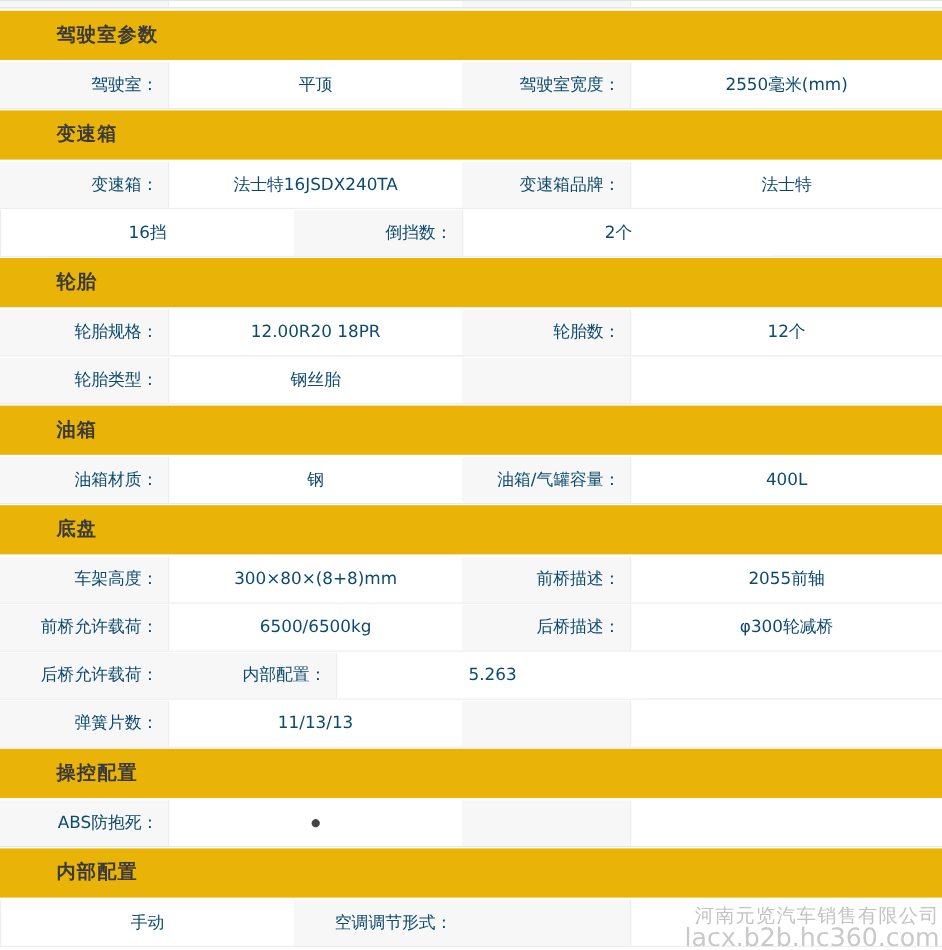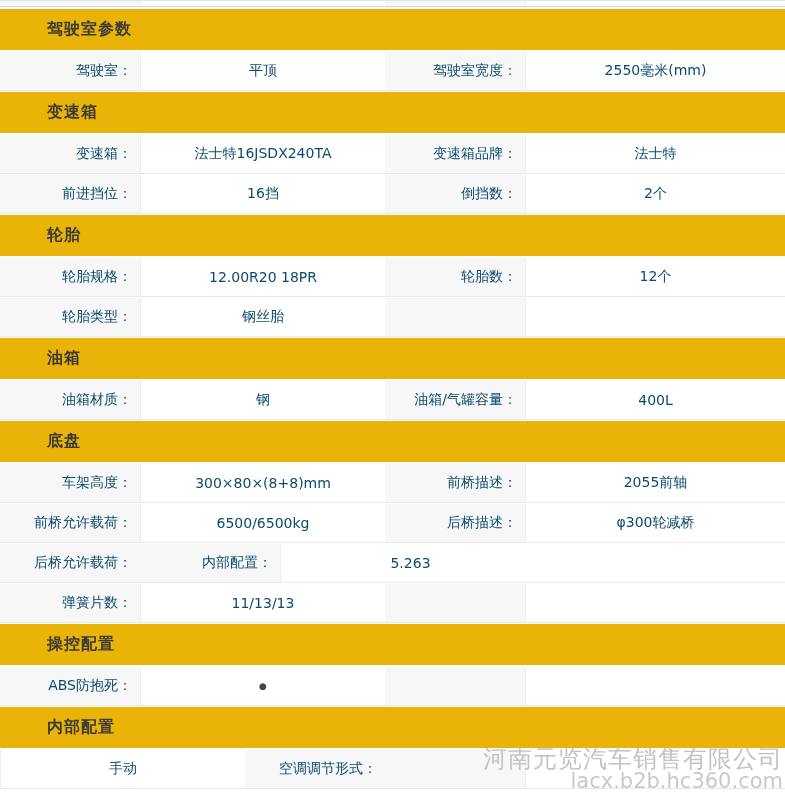--- a/index.html
+++ b/index.html
@@ -27,21 +27,21 @@
   .cell.l { background:#f7f7f7; justify-content:flex-end; padding-right:8px; }
   .cell.v { background:#fff; justify-content:center; border-left:1px solid #ededed;text-align:right; }
   .w1 { width:140px; } .w2 { width:245px; } .w3 { width:140px; } .w4 { width:260px; }
   .cell.dot { font-size:9px; color:#444; }
 
   
   .wm {
     position:absolute; right:2px; bottom:0; text-align:right;
     color:#c3c3c3; pointer-events:none; line-height:1.0; z-index:5;
   }
-  .wm .co { font-size:24px; letter-spacing:1px; }
+  .wm .co { font-size:16px; letter-spacing:1px; }
   .wm .url { font-size:21px; color:#c9c9c9; }
 </style>
 </head>
 <body>
 
 <div class="page">
 
   <div class="strip">
     <div class="sl w1"></div>
     <div class="sv w2"></div>
@@ -65,21 +65,20 @@
   </div>
 
   <div class="row">
     <div class="cell l w1">变速箱：</div>
     <div class="cell v w2">法士特16JSDX240TA</div>
     <div class="cell l w3">变速箱品牌：</div>
     <div class="cell v w4">法士特</div>
   </div>
 
   <div class="row">
-    <div class="cell l w1">前进挡位：</div>
     <div class="cell v w2">16挡</div>
     <div class="cell l w3">倒挡数：</div>
     <div class="cell v w4">2个</div>
   </div>
 
   <div class="sec">
     <span>轮胎</span>
   </div>
 
   <div class="row">

